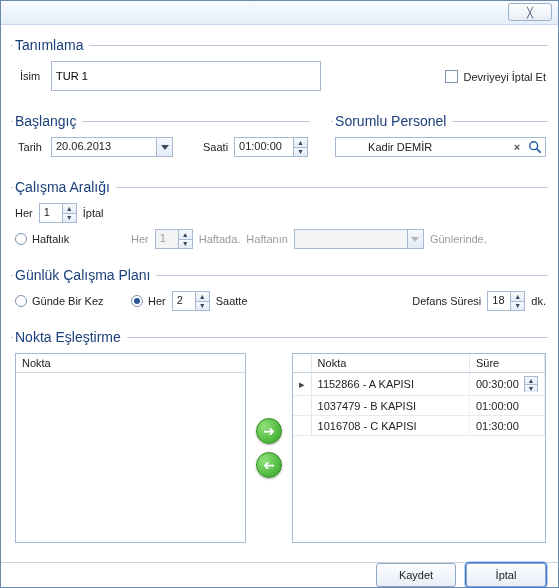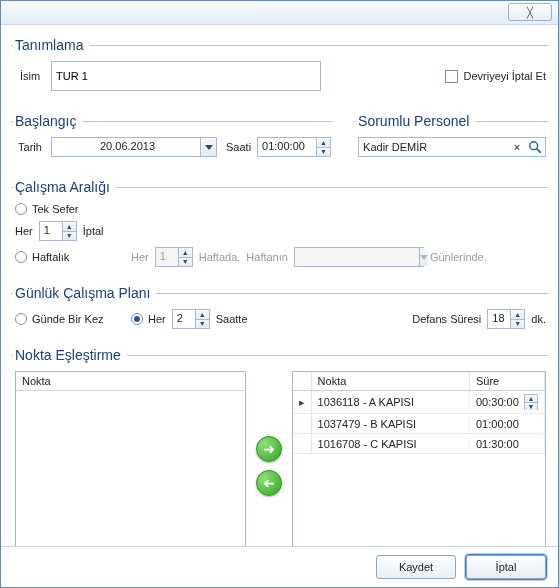--- a/index.html
+++ b/index.html
@@ -53,21 +53,21 @@
   .input, select.input {
     border: 1px solid #a7b9ce;
     background: #fff;
     height: 20px;
     padding: 14px 4px;
     font-size: 11px;
   }
   .combo {
     display: inline-flex; align-items: stretch;
     border: 1px solid #a7b9ce;
-    height: 20px; background: #fff; padding-left: 44px;
+    height: 20px; background: #fff;
   }
   .combo .c-text { padding: 2px 4px; min-width: 80px; }
   .combo .c-btn {
     width: 16px; border-left: 1px solid #a7b9ce;
     display: flex; align-items: center; justify-content: center;
     background: linear-gradient(#f6f9fd,#e3ecf7);
   }
   .spinner {
     display: inline-flex; align-items: stretch;
     border: 1px solid #a7b9ce; height: 20px; background: #fff;
@@ -76,21 +76,21 @@
   .spinbtns {
     width: 14px; border-left: 1px solid #a7b9ce;
     display: flex; flex-direction: column;
   }
   .spinbtns > div {
     flex: 1; display: flex; align-items: center; justify-content: center;
     background: linear-gradient(#f6f9fd,#e3ecf7);
     font-size: 7px; color: #3a4a5d;
   }
   .spinbtns > div:first-child { border-bottom: 1px solid #a7b9ce; }
-  .checkbox { display: inline-flex; align-items: center; gap: 5px; }
+  .checkbox { display: inline-flex; align-items: flex-end; gap: 5px; }
   .checkbox .box {
     width: 13px; height: 13px; border: 1px solid #7a92ad; background: #fff;
   }
   .radio { display: inline-flex; align-items: center; gap: 5px; }
   .radio .dotbox {
     width: 12px; height: 12px; border: 1px solid #7a92ad; border-radius: 50%;
     background: #fff; display: flex; align-items: center; justify-content: center;
   }
   .radio.checked .dotbox::after {
     content: ""; width: 6px; height: 6px; background: #2b5797; border-radius: 50%;
@@ -98,21 +98,21 @@
   .disabled { color: #9a9a9a; }
   .disabled .s-text, .disabled .combo .c-text { color: #9a9a9a; }
   .disabled.spinner, .disabled.combo { background: #f4f4f4; }
   .two-col { display: flex; gap: 21px; }
   .two-col > * { flex: 1; }
   .lookup {
     display: flex; align-items: center;
     border: 1px solid #a7b9ce; height: 20px; background: #fff;
     padding: 0 2px 0 4px; gap: 4px;
   }
-  .lookup .lk-text { flex: 1; }
+  .lookup .lk-text { flex: 1; margin-left: 28px; }
   .lookup .lk-x { font-weight: bold; color: #555; width: 12px; text-align: center; cursor: pointer; }
   .lookup .lk-search {
     width: 16px; height: 16px; display: flex; align-items: center; justify-content: center;
     color: #1e5aa8;
   }
   .match-area { display: flex; gap: 6px; }
   .listbox {
     border: 1px solid #a7b9ce; background: #fff;
     height: 190px; flex: 1;
   }
@@ -148,21 +148,21 @@
   .grid .rowsel {
     width: 14px; text-align: center; color: #444; border-right: 1px solid #e1e7ef;
   }
   .cell-spinner {
     display: flex; align-items: center; justify-content: space-between;
   }
   .cell-spinner .spinbtns { border: 1px solid #a7b9ce; height: 16px; }
   .footer {
     position: absolute; left: 0; right: 0; bottom: 0;
     border-top: 1px solid #c8d5e4;
-    padding: 8px 12px;
+    padding: 0 12px;
     display: flex; justify-content: flex-end; gap: 10px;
     background: #fff;
   }
   .btn {
     min-width: 80px; height: 24px;
     border: 1px solid #8fa7c3; border-radius: 3px;
     background: linear-gradient(#fdfefe,#e7eef7);
     display: flex; align-items: center; justify-content: center;
     font-size: 11px;
   }
@@ -205,21 +205,21 @@
       <fieldset class="group">
         <legend>Başlangıç</legend>
         <div class="row">
           <span class="lbl" style="width:30px">Tarih</span>
           <div class="combo">
             <span class="c-text" style="min-width:104px">20.06.2013</span>
             <span class="c-btn">
                 <span class="tri-down"></span>
               </span>
           </div>
-          <span class="lbl" style="margin-left:3px">Saati</span>
+          <span class="lbl" style="margin-left:24px">Saati</span>
           <div class="spinner">
             <span class="s-text" style="min-width:58px">01:00:00</span>
             <div class="spinbtns">
                 <div>▲</div>
                 <div>▼</div>
               </div>
           </div>
         </div>
       </fieldset>
 
@@ -236,26 +236,20 @@
                 </svg>
             </span>
           </div>
         </div>
       </fieldset>
     </div>
 
     <fieldset class="group">
       <legend>Çalışma Aralığı</legend>
 
-      <div class="row">
-        <label class="radio">
-          <span class="dotbox"></span>
-          <span>Tek Sefer</span>
-        </label>
-      </div>
 
       <div class="row">
         <span class="lbl">Her</span>
         <div class="spinner">
           <span class="s-text" style="min-width:22px">1</span>
           <div class="spinbtns">
               <div>▲</div>
               <div>▼</div>
             </div>
         </div>
@@ -338,21 +332,21 @@
             <thead>
               <tr>
                 <th class="rowsel"></th>
                 <th>Nokta</th>
                 <th style="width:75px">Süre</th>
               </tr>
             </thead>
             <tbody id="grid-body">
                 <tr>
                   <td class="rowsel">▸</td>
-                  <td>1036118 - A KAPISI</td>
+                  <td>1152866 - A KAPISI</td>
                   <td>
                     <div class="cell-spinner">
                       <span>00:30:00</span>
                       <div class="spinbtns">
                         <div>▲</div>
                         <div>▼</div>
                       </div>
                     </div>
                   </td>
                 </tr>

